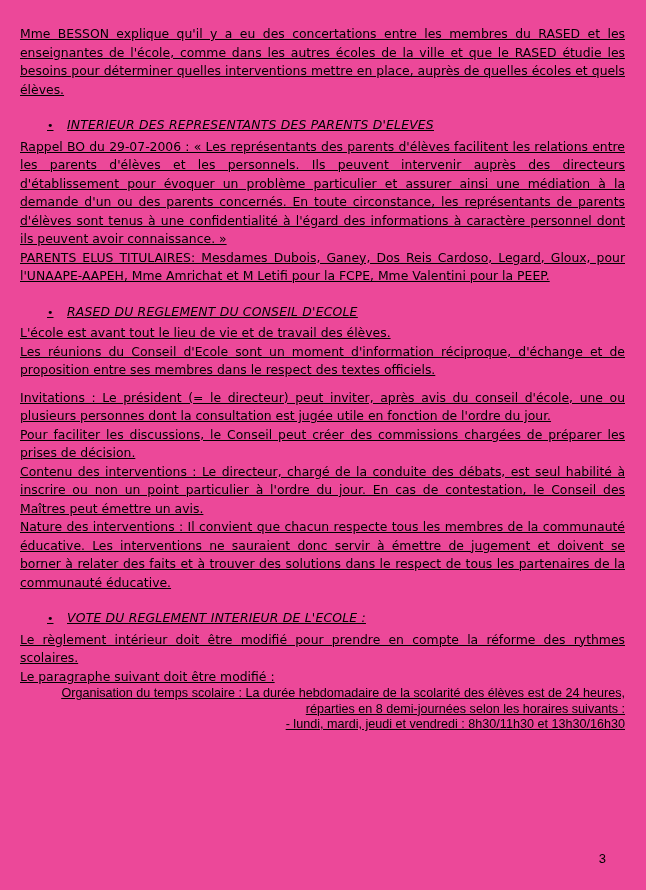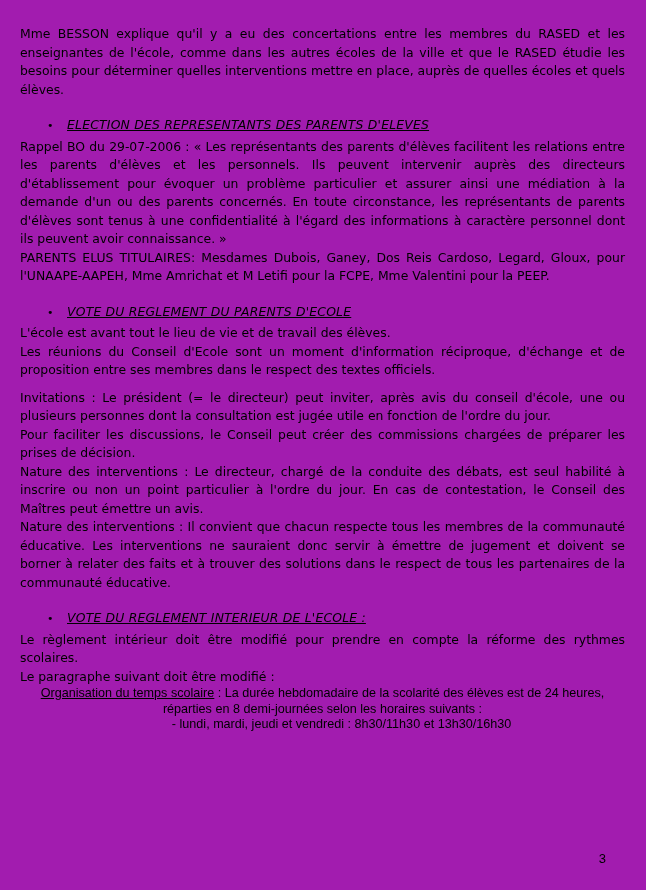--- a/index.html
+++ b/index.html
@@ -2,27 +2,28 @@
 <html><head>
 <meta charset="utf-8">
 <style>
   * { margin: 0; padding: 0; box-sizing: border-box; }
   html, body { background: #ffffff; }
   .page {
     position: relative;
     width: 646px;
     height: 890px;
     margin: 0 auto;
-    background: #a21caf;
+    background: #ec4899;
     color: #000000;
     font-family: "DejaVu Sans", sans-serif;
     font-size: 12.4px;
     line-height: 18.5px;
     padding: 25px 21px 0 20px;
     overflow: hidden;
+    text-decoration: underline;
   }
   .para { text-align: justify; }
   .heading-row {
     margin: 17px 0 2px 27px;
     display: flex;
     align-items: baseline;
     white-space: nowrap;
   }
   .bullet {
     display: inline-block;
@@ -33,21 +34,21 @@
   .heading-text {
     font-style: italic;
     text-decoration: underline;
     letter-spacing: 0.2px;
   }
   .gap-above { margin-top: 9px; }
   .alt-font {
     font-family: "Liberation Sans", sans-serif;
     font-size: 12.6px;
     line-height: 15.5px;
-    text-align: center;
+    text-align: right;
   }
   .indent { padding-left: 38px; }
   .underline { text-decoration: underline; }
   .page-number {
     position: absolute;
     right: 40px;
     bottom: 22px;
     font-family: "Liberation Sans", sans-serif;
     font-size: 13px;
     color: #000000;
@@ -55,34 +56,34 @@
 </style>
 </head>
 <body>
 
 <div class="page">
 
   <p class="para">Mme BESSON explique qu'il y a eu des concertations entre les membres du RASED et les enseignantes de l'école, comme dans les autres écoles de la ville et que le RASED étudie les besoins pour déterminer quelles interventions mettre en place, auprès de quelles écoles et quels élèves.</p>
 
   <div class="heading-row">
     <span class="bullet">•</span>
-    <span class="heading-text">ELECTION DES REPRESENTANTS DES PARENTS D'ELEVES</span>
+    <span class="heading-text">INTERIEUR DES REPRESENTANTS DES PARENTS D'ELEVES</span>
   </div>
   <p class="para">Rappel BO du 29-07-2006 : « Les représentants des parents d'élèves facilitent les relations entre les parents d'élèves et les personnels. Ils peuvent intervenir auprès des directeurs d'établissement pour évoquer un problème particulier et assurer ainsi une médiation à la demande d'un ou des parents concernés. En toute circonstance, les représentants de parents d'élèves sont tenus à une confidentialité à l'égard des informations à caractère personnel dont ils peuvent avoir connaissance. »</p>
   <p class="para">PARENTS ELUS TITULAIRES: Mesdames Dubois, Ganey, Dos Reis Cardoso, Legard, Gloux, pour l'UNAAPE-AAPEH, Mme Amrichat et M Letifi pour la FCPE, Mme Valentini pour la PEEP.</p>
 
   <div class="heading-row">
     <span class="bullet">•</span>
-    <span class="heading-text">VOTE DU REGLEMENT DU PARENTS D'ECOLE</span>
+    <span class="heading-text">RASED DU REGLEMENT DU CONSEIL D'ECOLE</span>
   </div>
   <p class="para">L'école est avant tout le lieu de vie et de travail des élèves.</p>
   <p class="para">Les réunions du Conseil d'Ecole sont un moment d'information réciproque, d'échange et de proposition entre ses membres dans le respect des textes officiels.</p>
   <p class="para gap-above">Invitations : Le président (= le directeur) peut inviter, après avis du conseil d'école, une ou plusieurs personnes dont la consultation est jugée utile en fonction de l'ordre du jour.</p>
   <p class="para">Pour faciliter les discussions, le Conseil peut créer des commissions chargées de préparer les prises de décision.</p>
-  <p class="para">Nature des interventions : Le directeur, chargé de la conduite des débats, est seul habilité à inscrire ou non un point particulier à l'ordre du jour. En cas de contestation, le Conseil des Maîtres peut émettre un avis.</p>
+  <p class="para">Contenu des interventions : Le directeur, chargé de la conduite des débats, est seul habilité à inscrire ou non un point particulier à l'ordre du jour. En cas de contestation, le Conseil des Maîtres peut émettre un avis.</p>
   <p class="para">Nature des interventions : Il convient que chacun respecte tous les membres de la communauté éducative. Les interventions ne sauraient donc servir à émettre de jugement et doivent se borner à relater des faits et à trouver des solutions dans le respect de tous les partenaires de la communauté éducative.</p>
 
   <div class="heading-row">
     <span class="bullet">•</span>
     <span class="heading-text">VOTE DU REGLEMENT INTERIEUR DE L'ECOLE :</span>
   </div>
   <p class="para">Le règlement intérieur doit être modifié pour prendre en compte la réforme des rythmes scolaires.</p>
   <p class="para">Le paragraphe suivant doit être modifié :</p>
   <p class="para alt-font"><span class="underline">Organisation du temps scolaire</span><span> : La durée hebdomadaire de la scolarité des élèves est de 24 heures, réparties en 8 demi-journées selon les horaires suivants :</span></p>
   <p class="para alt-font indent">- lundi, mardi, jeudi et vendredi : 8h30/11h30 et 13h30/16h30</p>

